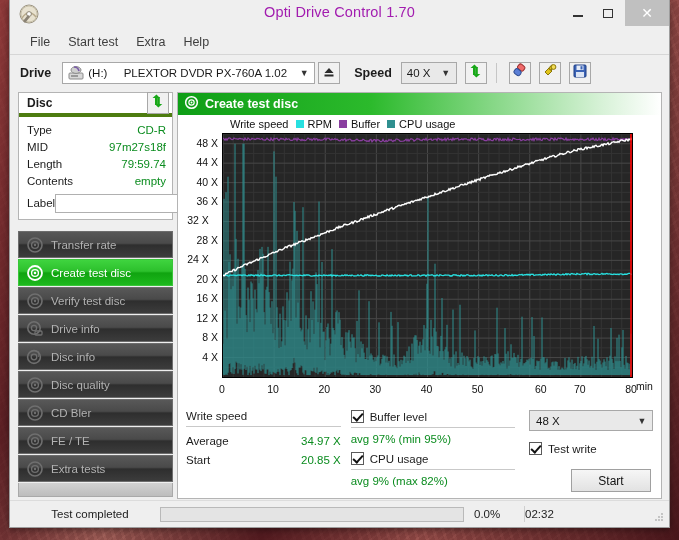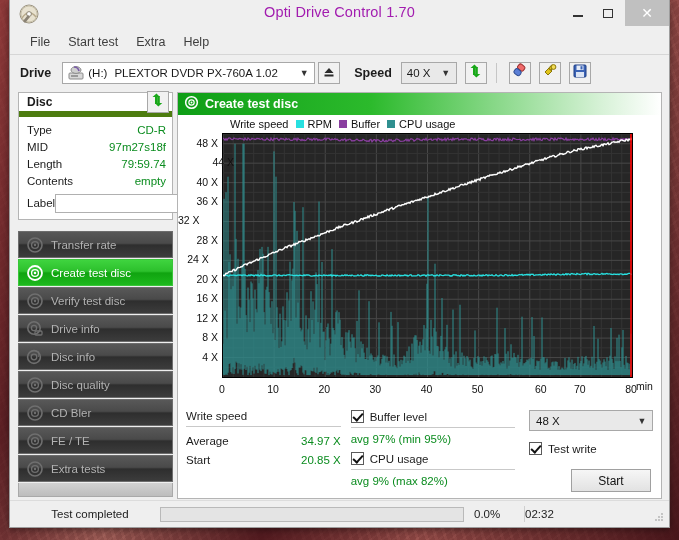--- a/index.html
+++ b/index.html
@@ -87,21 +87,21 @@
   #drive-select {
     margin-left: 11px;
     width: 253px; height: 22px;
     background: #fff; border: 1px solid #a8a8a8;
     display: flex; align-items: center;
     font-size: 11.5px; color: #1a1a1a;
     position: relative;
   }
   .drive-icon { width: 16px; height: 14px; margin: 0 4px 0 5px; position: relative; }
   #drive-select .dv-letter { margin-right: 7px; }
-  #drive-select .dv-name { flex: 1 1 auto; }
+  #drive-select .dv-name { flex: 1 1 auto; text-align: center; }
   .combo-arrow {
     width: 16px; text-align: center; font-size: 9px; color: #333;
     margin-right: 2px; user-select: none;
   }
   .sqbtn {
     height: 22px; width: 22px;
     border: 1px solid #a8a8a8; background: #f1f1f1;
     display: flex; align-items: center; justify-content: center;
   }
   #eject-btn { margin-left: 3px; }
@@ -123,21 +123,21 @@
     position: absolute; left: 8px; top: 37px;
     width: 155px; bottom: 28px;
   }
   #disc-box {
     border: 1px solid #b4b4b4; background: #fff;
     padding: 0;
   }
   #disc-head {
     height: 24px; display: flex; align-items: center;
     padding: 0 3px 0 8px;
-    border-bottom: 6px solid #4d7c0f;
+    border-bottom: 4px solid #4d7c0f;
   }
   #disc-head .t { flex: 1 1 auto; font-size: 12px; font-weight: bold; color: #1d1d1d;}
   #disc-rows { padding: 5px 6px 5px 8px; }
   .drow { display: flex; font-size: 11.5px; line-height: 17px; }
   .drow .k { color: #1c1c1c; flex: 0 0 auto; }
   .drow .v { flex: 1 1 auto; text-align: right; color: #0b8c1f; }
   #label-row { display: flex; align-items: center; margin-top: 2px; }
   #label-row .k { font-size: 11.5px; color: #1c1c1c; width: 44px; }
   #label-input {
     flex: 1 1 auto; height: 19px;
@@ -1038,24 +1038,24 @@
             </svg>
         </div>
         <div id="axes-labels">
             <div class="ylabel" style="position: absolute; right: auto; left: 0px; width: 40px; text-align: right; top: 241.56px;">4 X</div>
             <div class="ylabel" style="position: absolute; right: auto; left: 0px; width: 40px; text-align: right; top: 222.12px;">8 X</div>
             <div class="ylabel" style="position: absolute; right: auto; left: 0px; width: 40px; text-align: right; top: 202.68px;">12 X</div>
             <div class="ylabel" style="position: absolute; right: auto; left: 0px; width: 40px; text-align: right; top: 183.24px;">16 X</div>
             <div class="ylabel" style="position: absolute; right: auto; left: 0px; width: 40px; text-align: right; top: 163.8px;">20 X</div>
             <div class="ylabel" style="position: absolute; right: auto; left: 0px; width: 40px; text-align: center; top: 144.36px;">24 X</div>
             <div class="ylabel" style="position: absolute; right: auto; left: 0px; width: 40px; text-align: right; top: 124.92px;">28 X</div>
-            <div class="ylabel" style="position: absolute; right: auto; left: 0px; width: 40px; text-align: left; top: 105.48px;">32 X</div>
+            <div class="ylabel" style="position: absolute; right: auto; left: 0px; width: 40px; text-align: center; top: 105.48px;">32 X</div>
             <div class="ylabel" style="position: absolute; right: auto; left: 0px; width: 40px; text-align: right; top: 86.04px;">36 X</div>
             <div class="ylabel" style="position: absolute; right: auto; left: 0px; width: 40px; text-align: right; top: 66.6px;">40 X</div>
-            <div class="ylabel" style="position: absolute; right: auto; left: 16px; width: 40px; text-align: right; top: 47.16px;">44 X</div>
+            <div class="ylabel" style="position: absolute; right: auto; left: 0px; width: 40px; text-align: right; top: 47.16px;">44 X</div>
             <div class="ylabel" style="position: absolute; right: auto; left: 0px; width: 40px; text-align: right; top: 27.72px;">48 X</div>
             <div class="xlabel" style="position: absolute; top: 265px; left: 44px;">0</div>
             <div class="xlabel" style="position: absolute; top: 265px; left: 95.125px;">10</div>
             <div class="xlabel" style="position: absolute; top: 265px; left: 146.25px;">20</div>
             <div class="xlabel" style="position: absolute; top: 265px; left: 197.375px;">30</div>
             <div class="xlabel" style="position: absolute; top: 265px; left: 248.5px;">40</div>
             <div class="xlabel" style="position: absolute; top: 265px; left: 299.625px;">50</div>
             <div class="xlabel" style="position: absolute; top: 265px; left: 350.75px; margin-left: 12px;">60</div>
             <div class="xlabel" style="position: absolute; top: 265px; left: 401.875px;">70</div>
             <div class="xlabel" style="position: absolute; top: 265px; left: 453px;">80</div>

